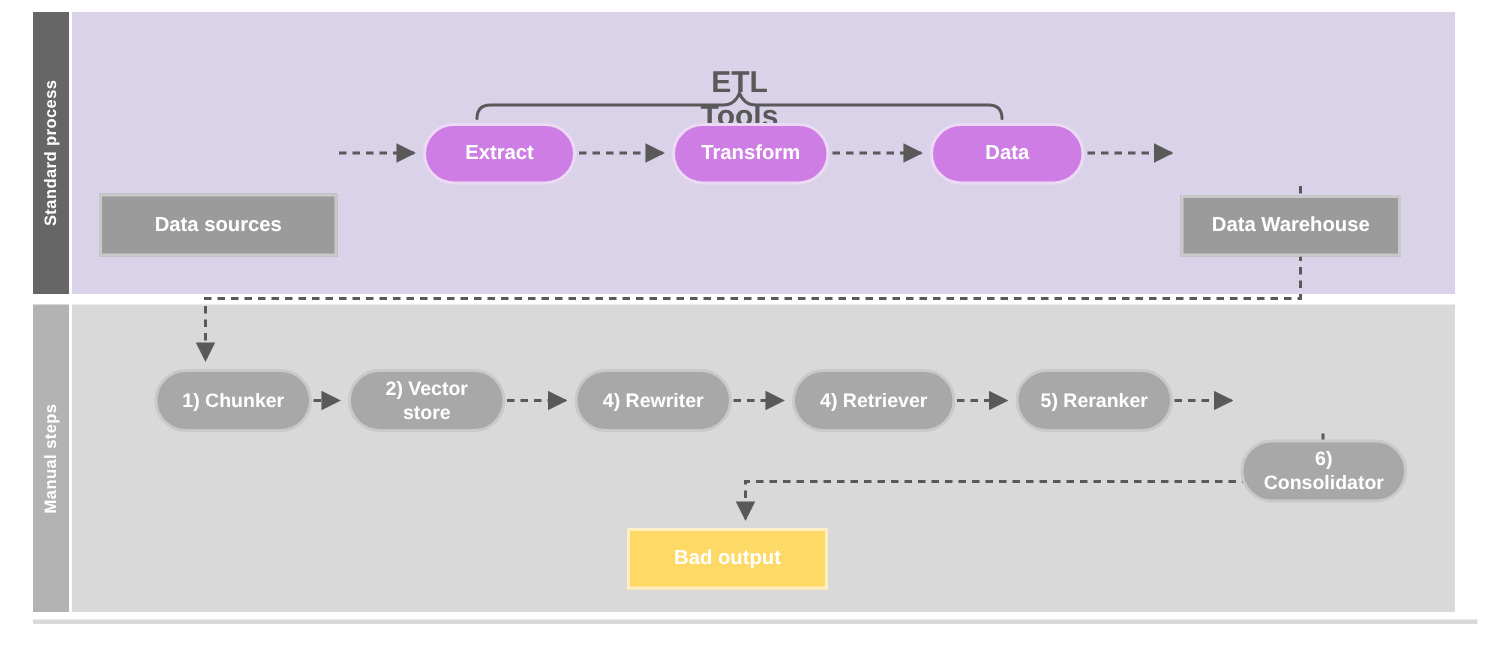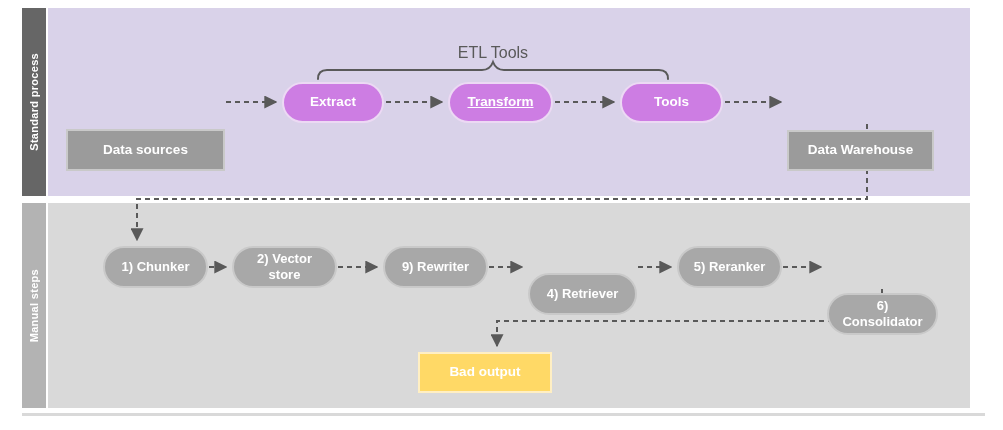--- a/index.html
+++ b/index.html
@@ -41,36 +41,36 @@
     position:absolute;display:flex;align-items:center;justify-content:center;text-align:center;
     color:var(--text-white);font-weight:bold;font-size:13.5px;line-height:1.2;
   }
   .rect-gray{background:var(--node-gray);border:2px solid var(--node-gray-border);margin-top:48px;}
   .pill-pink{background:var(--pill-pink);border:2px solid var(--pill-pink-border);border-radius:22px;}
   .pill-gray{background:var(--pill-gray);border:2px solid var(--pill-gray-border);border-radius:22px;font-size:13px;padding:0 14px;}
   .rect-yellow{background:var(--yellow);border:2px solid var(--yellow-border);}
 
   #n-data-sources{left:66px;top:81px;width:159px;height:42px;}
   #n-extract{left:282px;top:82px;width:102px;height:41px;}
-  #n-transform{left:448px;top:82px;width:105px;height:41px;text-decoration:underline;}
+  #n-transform{left:448px;top:82px;width:105px;height:41px;}
   #n-load{left:620px;top:82px;width:103px;height:41px;}
   #n-warehouse{left:787px;top:82px;width:147px;height:41px;}
 
   #n-chunker{left:103px;top:246px;width:105px;height:42px;}
   #n-vector{left:232px;top:246px;width:105px;height:42px;}
   #n-rewriter{left:383px;top:246px;width:105px;height:42px;}
-  #n-retriever{left:528px;top:246px;width:109px;height:42px;margin-top:27px;}
+  #n-retriever{left:528px;top:246px;width:109px;height:42px;}
   #n-reranker{left:677px;top:246px;width:105px;height:42px;}
   #n-consolidator{left:827px;top:246px;width:111px;height:42px;margin-top:47px;}
   #n-bad-output{left:418px;top:352px;width:134px;height:41px;}
 
   
   .brace-label{
     position:absolute;left:448px;top:44px;width:90px;text-align:center;
-    color:var(--line);font-weight:normal;font-size:16px;
+    color:var(--line);font-weight:bold;font-size:20px;
   }
 
   svg.overlay{position:absolute;left:0;top:0;width:1003px;height:430px;pointer-events:none;}
   .edge{stroke:var(--line);stroke-width:2;fill:none;stroke-dasharray:5 4;}
   .brace{stroke:var(--line);stroke-width:2;fill:none;stroke-linecap:round;}
 </style>
 </head>
 <body>
 
 <div class="canvas">
@@ -105,24 +105,24 @@
     <path class="edge" d="M783,267 L821,267" marker-end="url(#arrow)"></path>
     <path class="edge" d="M882,289 L882,321 L497,321 L497,346" marker-end="url(#arrow)"></path>
     <path class="brace" d="M318,79 Q318,70 327,70 L482,70 Q490,70 493,62 Q496,70 504,70 L659,70 Q668,70 668,79"></path>
   </svg>
 
   <div class="brace-label">ETL Tools</div>
 
   <div class="node rect-gray" id="n-data-sources">Data sources</div>
   <div class="node pill-pink" id="n-extract">Extract</div>
   <div class="node pill-pink" id="n-transform">Transform</div>
-  <div class="node pill-pink" id="n-load">Tools</div>
+  <div class="node pill-pink" id="n-load">Data</div>
   <div class="node rect-gray" id="n-warehouse">Data Warehouse</div>
 
   <div class="node pill-gray" id="n-chunker">1) Chunker</div>
   <div class="node pill-gray" id="n-vector">2) Vector store</div>
-  <div class="node pill-gray" id="n-rewriter">9) Rewriter</div>
+  <div class="node pill-gray" id="n-rewriter">4) Rewriter</div>
   <div class="node pill-gray" id="n-retriever">4) Retriever</div>
   <div class="node pill-gray" id="n-reranker">5) Reranker</div>
   <div class="node pill-gray" id="n-consolidator">6) Consolidator</div>
   <div class="node rect-yellow" id="n-bad-output">Bad output</div>
 
 </div>
 
 </body></html>

